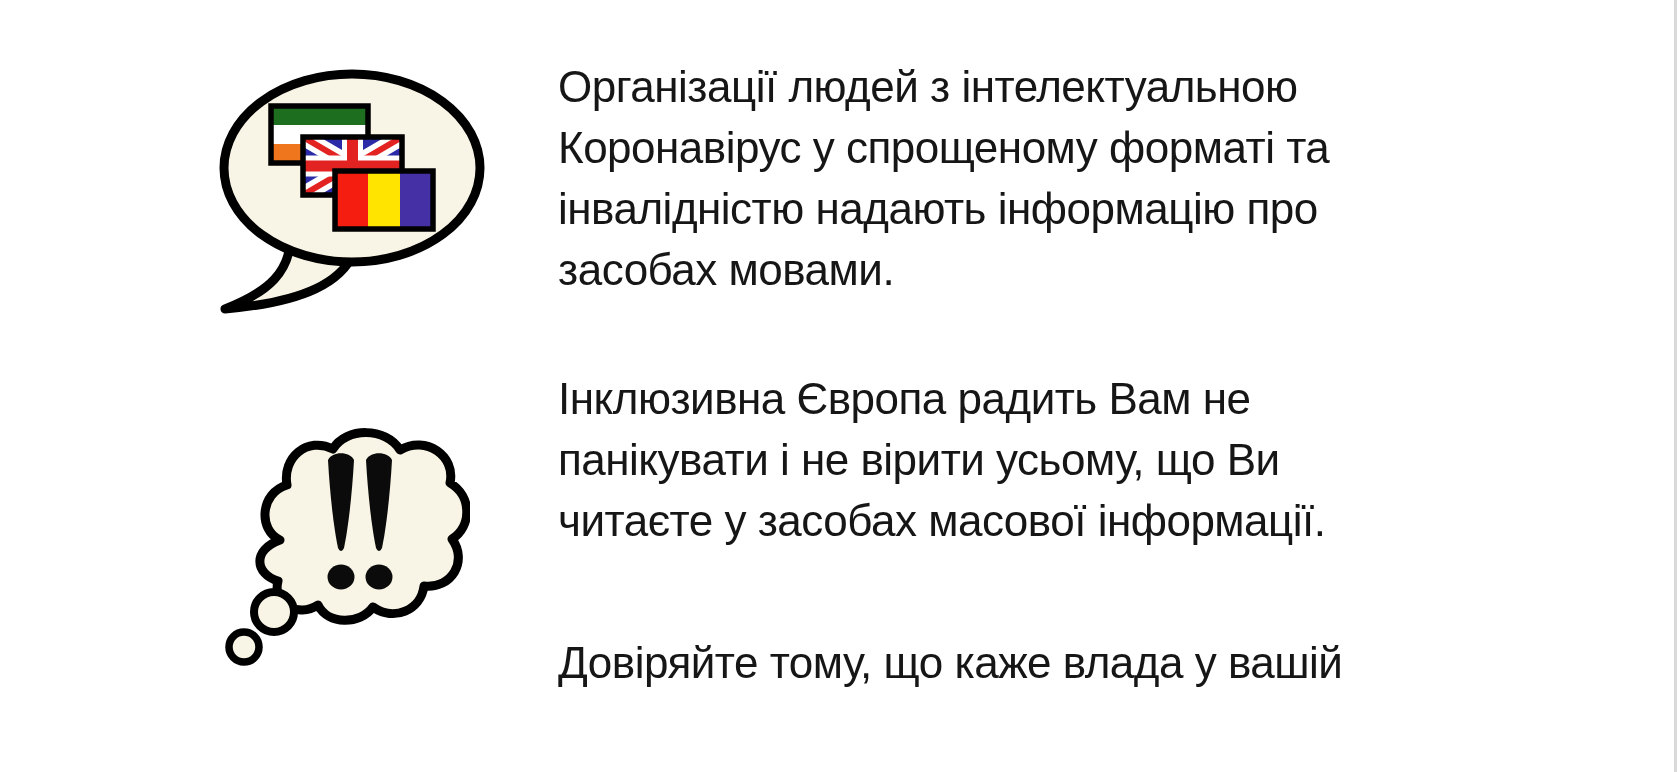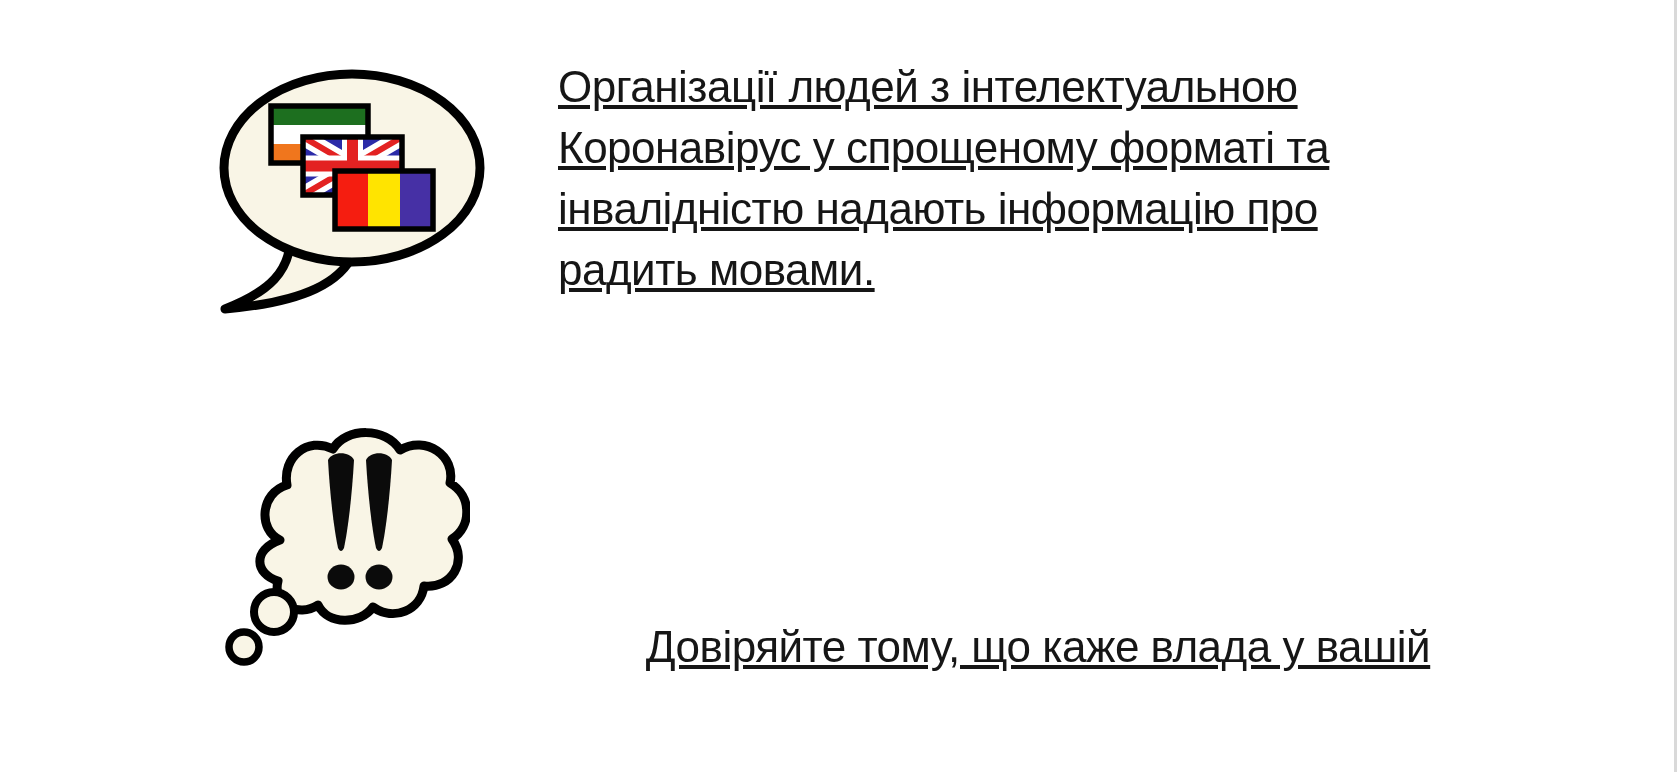--- a/index.html
+++ b/index.html
@@ -35,25 +35,24 @@
     left: 558px;
     width: 960px;
     color: #161616;
     font-size: 44px;
     line-height: 61px;
     letter-spacing: -0.5px;
     font-weight: 400;
   }
   .paragraph .line {
     white-space: nowrap;
-    text-decoration: underline;
   }
   #paragraph-1 { top: 56px; }
   #paragraph-2 { top: 368px; }
-  #paragraph-3 { top: 616px; text-align: center; }
+  #paragraph-3 { top: 632px; }
   #page-edge-line {
     position: absolute;
     left: 1674px;
     top: 0;
     width: 3px;
     height: 772px;
     background: #d9d9d9;
   }
 </style>
 </head>
@@ -115,22 +114,27 @@
       <ellipse cx="169" cy="187" rx="13.5" ry="12.5"></ellipse>
     </g>
     <circle cx="64" cy="222" r="20" stroke="#000000" stroke-width="8" fill="#f9f5e6"></circle>
     <circle cx="34" cy="257" r="15" stroke="#000000" stroke-width="7.5" fill="#f9f5e6"></circle>
   </svg>
 
   <div id="paragraph-1" class="paragraph">
     <div class="line">Організації людей з інтелектуальною</div>
     <div class="line">Коронавірус у спрощеному форматі та</div>
     <div class="line">інвалідністю надають інформацію про</div>
-    <div class="line">радить мовами.</div>
+    <div class="line">засобах мовами.</div>
   </div>
 
+  <div id="paragraph-2" class="paragraph">
+    <div class="line">Інклюзивна Європа радить Вам не</div>
+    <div class="line">панікувати і не вірити усьому, що Ви</div>
+    <div class="line">читаєте у засобах масової інформації.</div>
+  </div>
 
   <div id="paragraph-3" class="paragraph">
     <div class="line">Довіряйте тому, що каже влада у вашій</div>
   </div>
 
   <div id="page-edge-line"></div>
 </div>
 
 </body></html>

